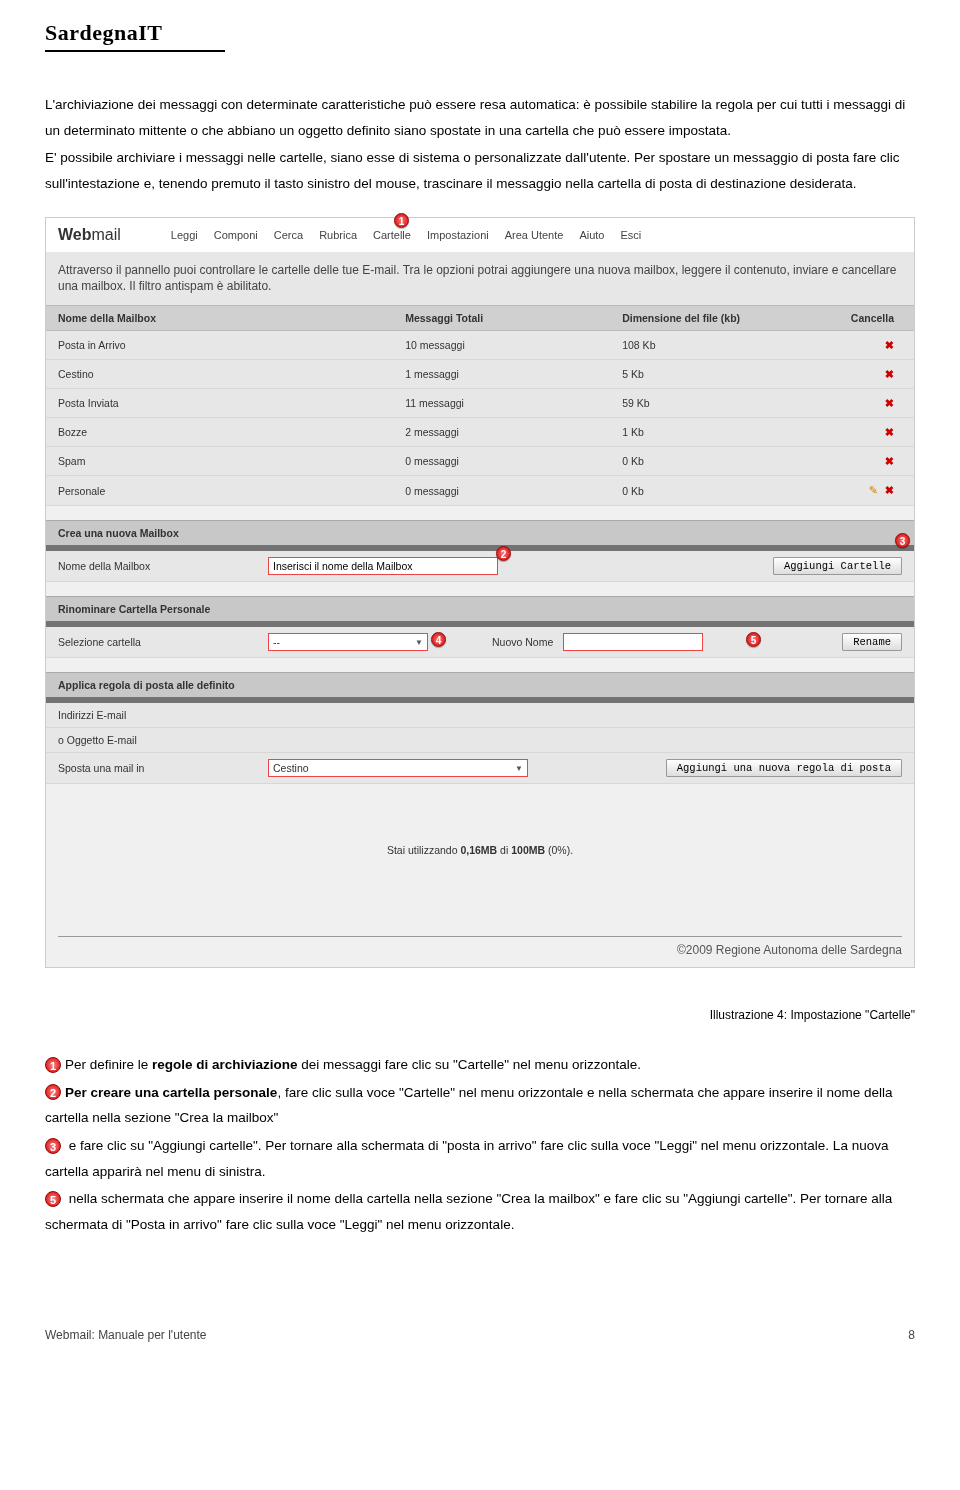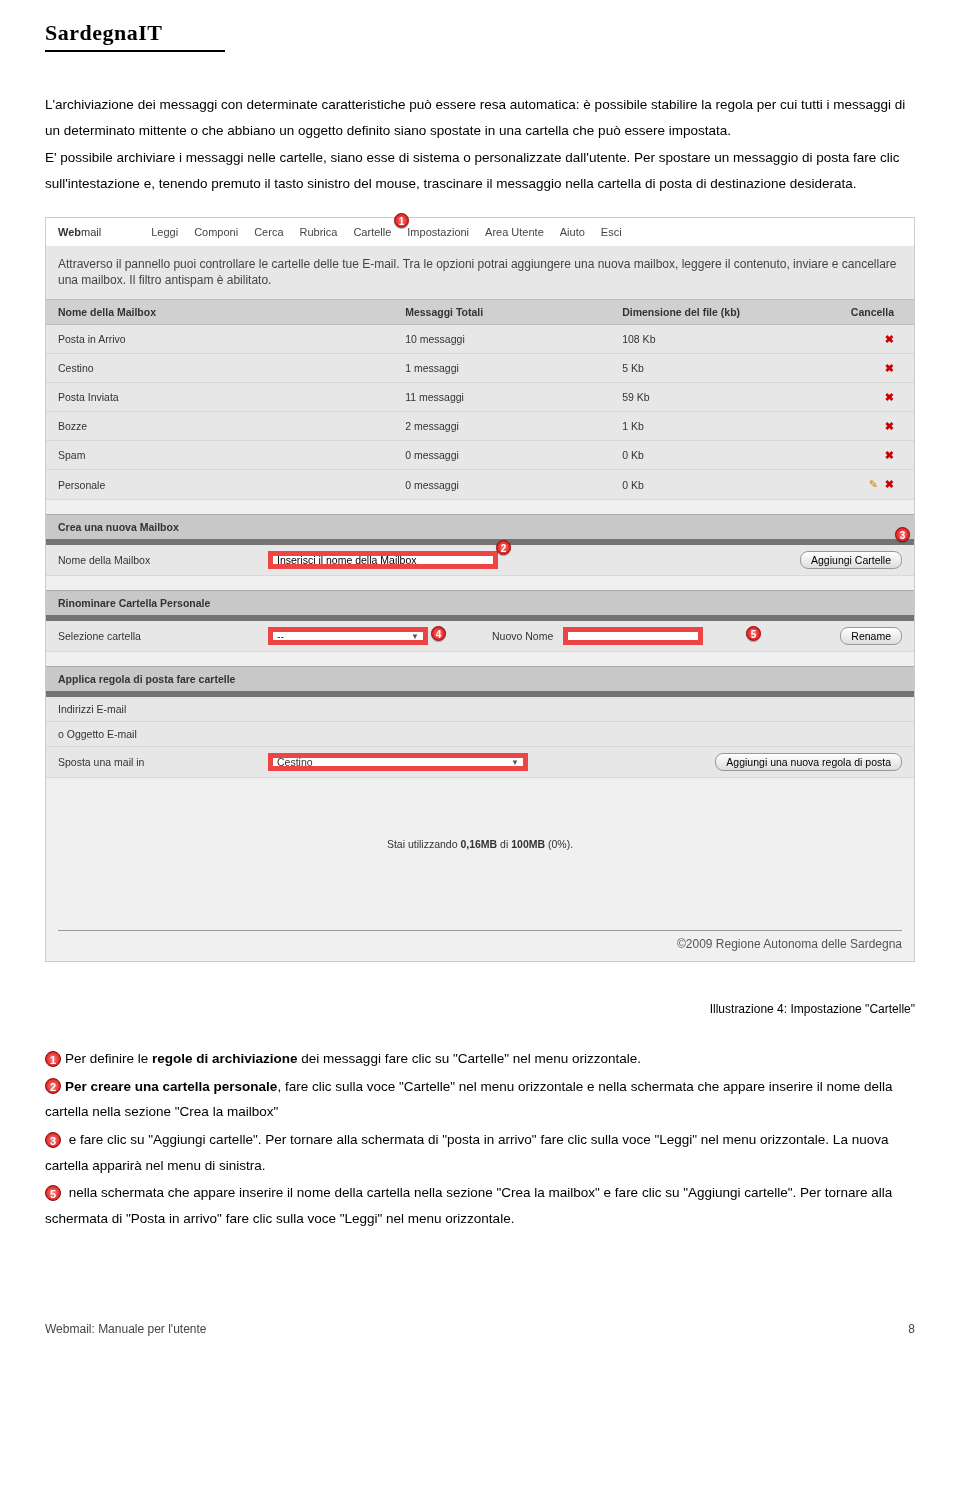--- a/index.html
+++ b/index.html
@@ -33,21 +33,21 @@
     color: #333;
     position: relative;
     margin-bottom: 40px;
   }
   .wm-topbar {
     display: flex;
     align-items: center;
     padding: 8px 12px;
     background: #fff;
   }
-  .wm-brand { font-size: 11px; }
+  .wm-brand { font-size: 16px; }
   .wm-brand b { font-weight: bold; }
   .wm-nav { margin-left: 50px; display: flex; gap: 16px; color: #444; font-size: 11px; position: relative;}
   .wm-nav span { cursor: pointer; }
   .wm-intro { background: #e7e7e7; padding: 10px 12px; font-size: 12px; color: #444; line-height: 1.4;}
   .wm-table { width: 100%; border-collapse: collapse; background: #e7e7e7; }
   .wm-table th { background: #d0d0d0; text-align: left; padding: 6px 12px; font-size: 10.5px; border-top: 1px solid #bbb; border-bottom:1px solid #bbb; font-weight: bold;}
   .wm-table td { padding: 8px 12px; font-size: 10.5px; border-bottom: 1px solid #d8d8d8; }
   .wm-table td.right { text-align: right; padding-right: 20px;}
   .del-icon {
     display: inline-block;
@@ -80,37 +80,38 @@
     display: flex;
     align-items: center;
     padding: 6px 12px;
     background: #e7e7e7;
     border-bottom: 1px solid #d8d8d8;
     font-size: 10.5px;
     position: relative;
   }
   .wm-form-row .lbl { width: 210px; }
   .wm-form-row input[type=text], .wm-form-row .sel {
-    border: 5px solid #ef4444;
+    border: 1px solid #ef4444;
     background: #fff;
     padding: 2px 4px;
     font-size: 10.5px;
     height: 18px;
     width: 230px;
   }
   .wm-form-row .sel { appearance: none; position: relative; display:inline-flex; align-items:center; justify-content:space-between; padding-right:4px;}
   .wm-form-row .sel .caret { font-size: 8px; color:#555;}
   .wm-btn {
     border: 1px solid #999;
     background: linear-gradient(#fff,#ddd);
     padding: 2px 10px;
     font-size: 10.5px;
-    border-radius: 8px;
+    border-radius: 1px;
     cursor: pointer;
     margin-left: auto;
+    font-family: Liberation Mono, monospace;
   }
   .wm-footer-line { border-top: 1px solid #999; margin: 80px 12px 6px 12px;}
   .wm-footer { text-align: right; font-size: 12px; color: #555; padding: 0 12px 10px 12px;}
   .wm-usage { text-align: center; font-size: 10.5px; padding-top: 60px; }
   .callout {
     position: absolute;
     width: 15px; height: 15px;
     background: radial-gradient(#ff7777,#cc0000);
     border-radius: 50%;
     color: #fff;
@@ -244,21 +245,21 @@
         <span>--</span>
         <span class="caret">▼</span>
       </span>
     <div class="callout" style="top:5px; left:385px;">4</div>
     <span style="margin-left:64px;">Nuovo Nome</span>
     <input type="text" style="width: 140px; margin-left: 10px;">
     <div class="callout" style="top:5px; left:700px;">5</div>
     <button class="wm-btn">Rename</button>
   </div>
 
-  <div class="wm-section-hdr">Applica regola di posta fare cartelle</div>
+  <div class="wm-section-hdr">Applica regola di posta alle definito</div>
   <div class="wm-form-row">
     <span class="lbl">Indirizzi E-mail</span>
   </div>
   <div class="wm-form-row">
     <span class="lbl">o Oggetto E-mail</span>
   </div>
   <div class="wm-form-row">
     <span class="lbl">Sposta una mail in</span>
     <span class="sel" style="width:260px;">
         <span>Cestino</span>

